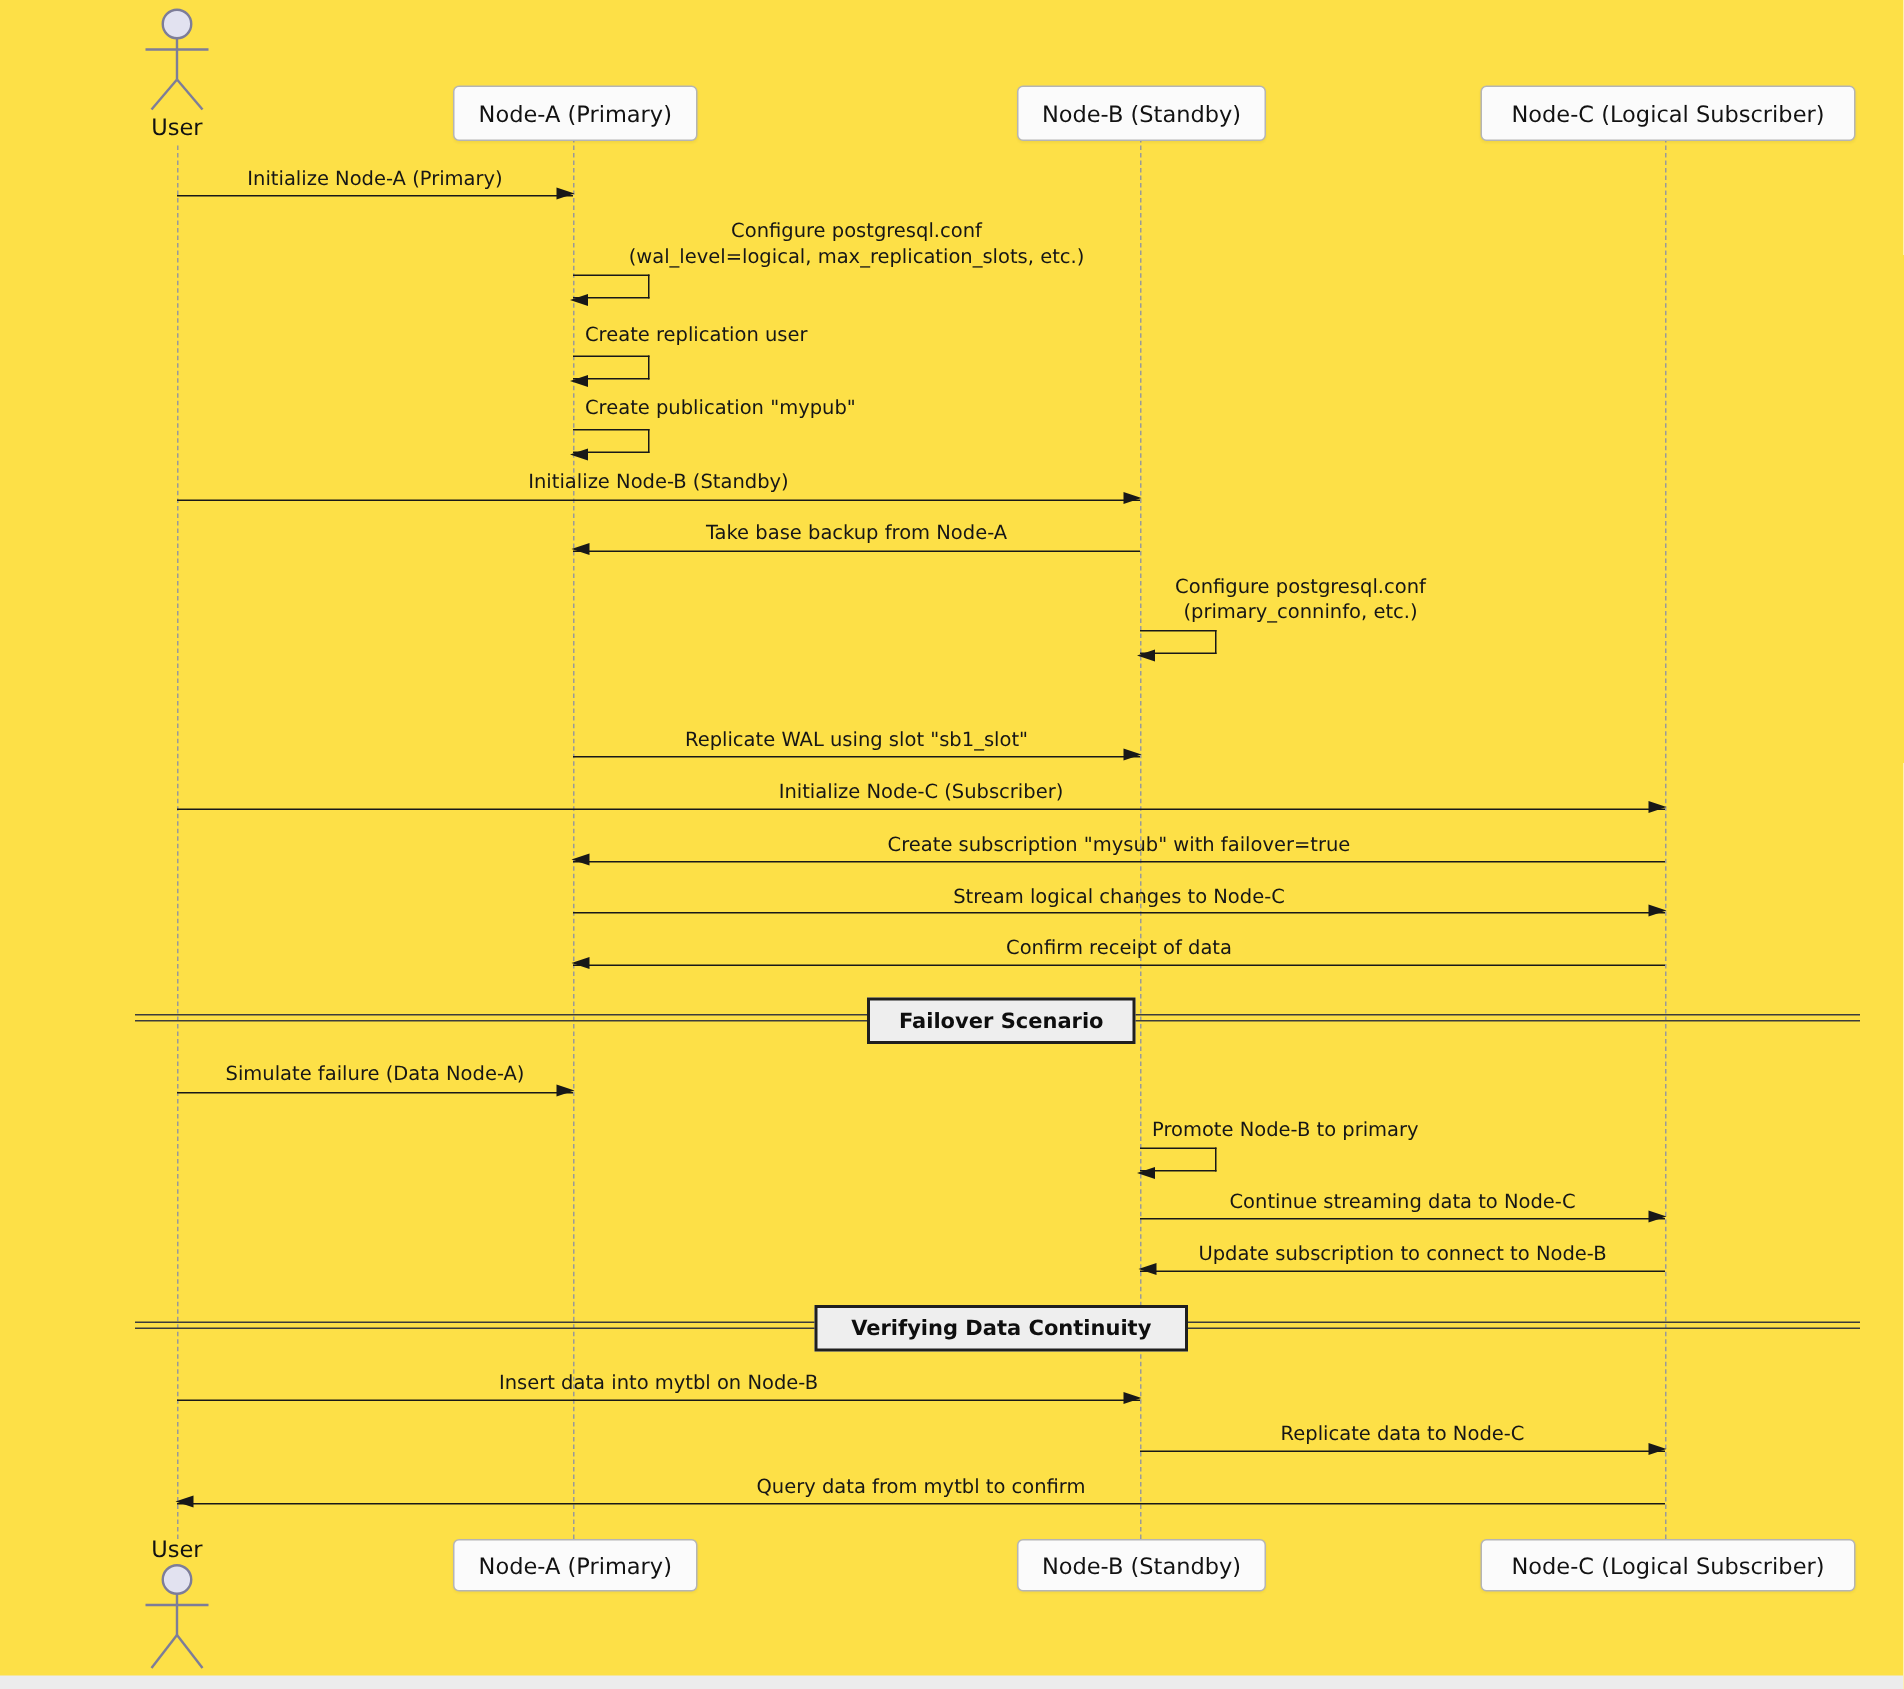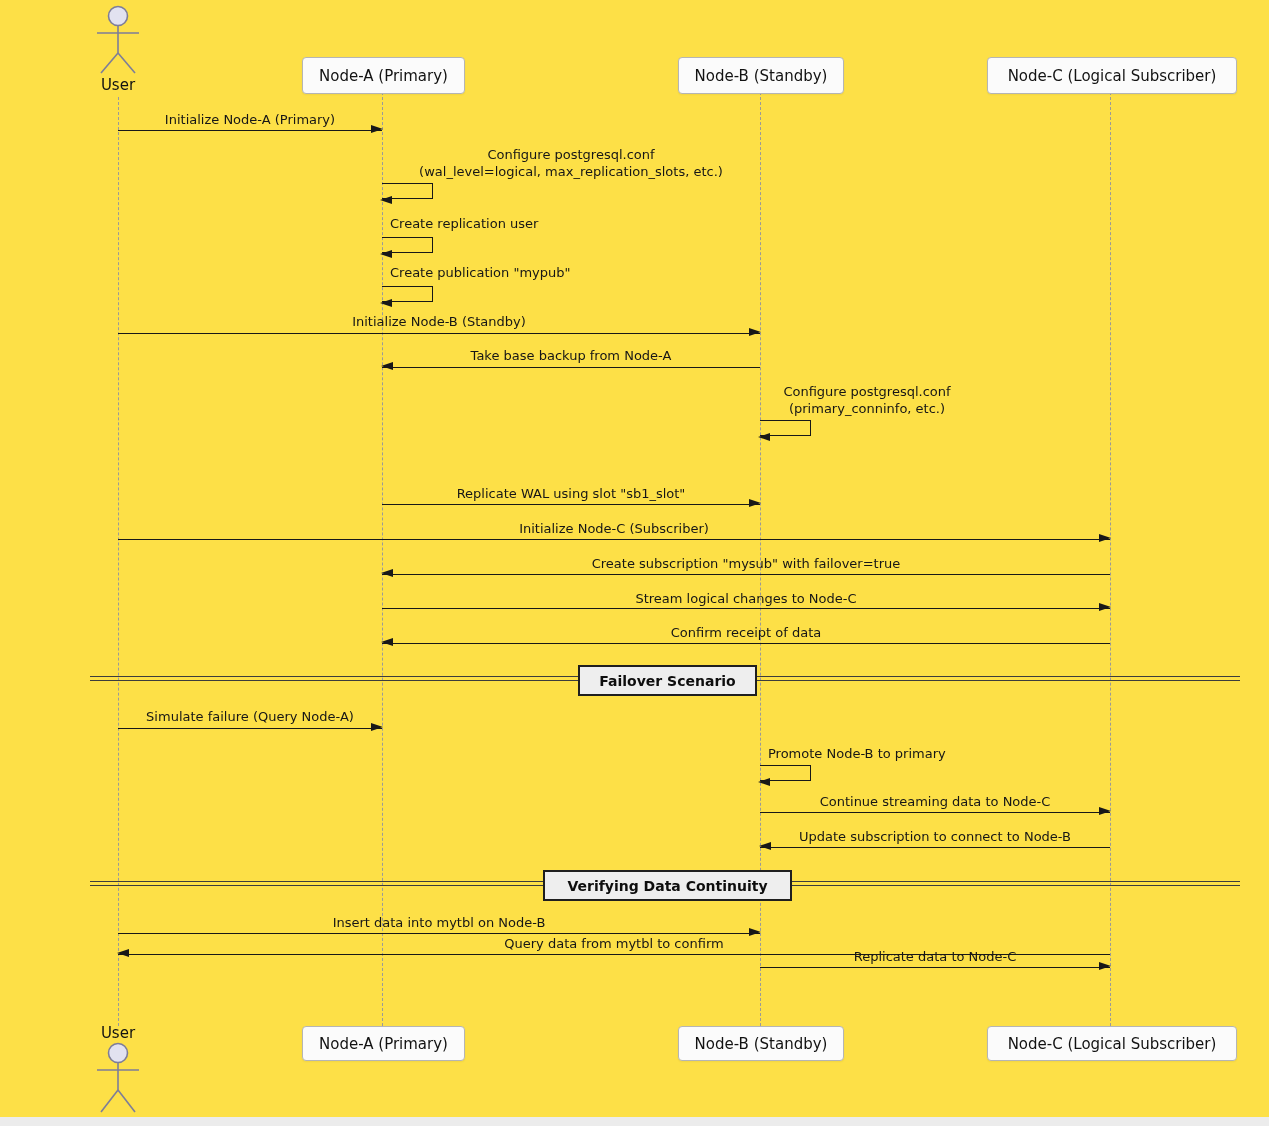--- a/index.html
+++ b/index.html
@@ -145,21 +145,21 @@
         <i class="ah l"></i>
       </div>
   </div>
 
   <div>
     <div class="dlines" style="left:90px;width:1150px;top:676px;"></div>
     <div class="dbox" style="left:578px;top:665px;width:175px;height:27px;text-align:right;">Failover Scenario</div>
   </div>
 
   <div class="msg" style="left:118px;top:709px;width:264px;height:20px;">
-    <div class="mlabel">Simulate failure (Query Node-A)</div>
+    <div class="mlabel">Simulate failure (Data Node-A)</div>
     <div class="mline">
         <i class="ah r"></i>
       </div>
   </div>
 
   <div class="selfmsg" style="left:760px;top:745px;">
     <div class="slabel" style="left:8px;">Promote Node-B to primary</div>
     <div class="loop" style="top:20px;">
         <i class="ah"></i>
       </div>
@@ -191,21 +191,21 @@
       </div>
   </div>
 
   <div class="msg" style="left:760px;top:949px;width:350px;height:19px;">
     <div class="mlabel">Replicate data to Node-C</div>
     <div class="mline">
         <i class="ah r"></i>
       </div>
   </div>
 
-  <div class="msg" style="left:118px;top:936px;width:992px;height:19px;text-decoration:underline;">
+  <div class="msg" style="left:118px;top:984px;width:992px;height:19px;text-decoration:underline;">
     <div class="mlabel">Query data from mytbl to confirm</div>
     <div class="mline">
         <i class="ah l"></i>
       </div>
   </div>
 
   <div class="pbox" style="left:302px;top:1026px;width:161px;height:33px;">Node-A (Primary)</div>
   <div class="pbox" style="left:678px;top:1026px;width:164px;height:33px;">Node-B (Standby)</div>
   <div class="pbox" style="left:987px;top:1026px;width:248px;height:33px;">Node-C (Logical Subscriber)</div>
 

